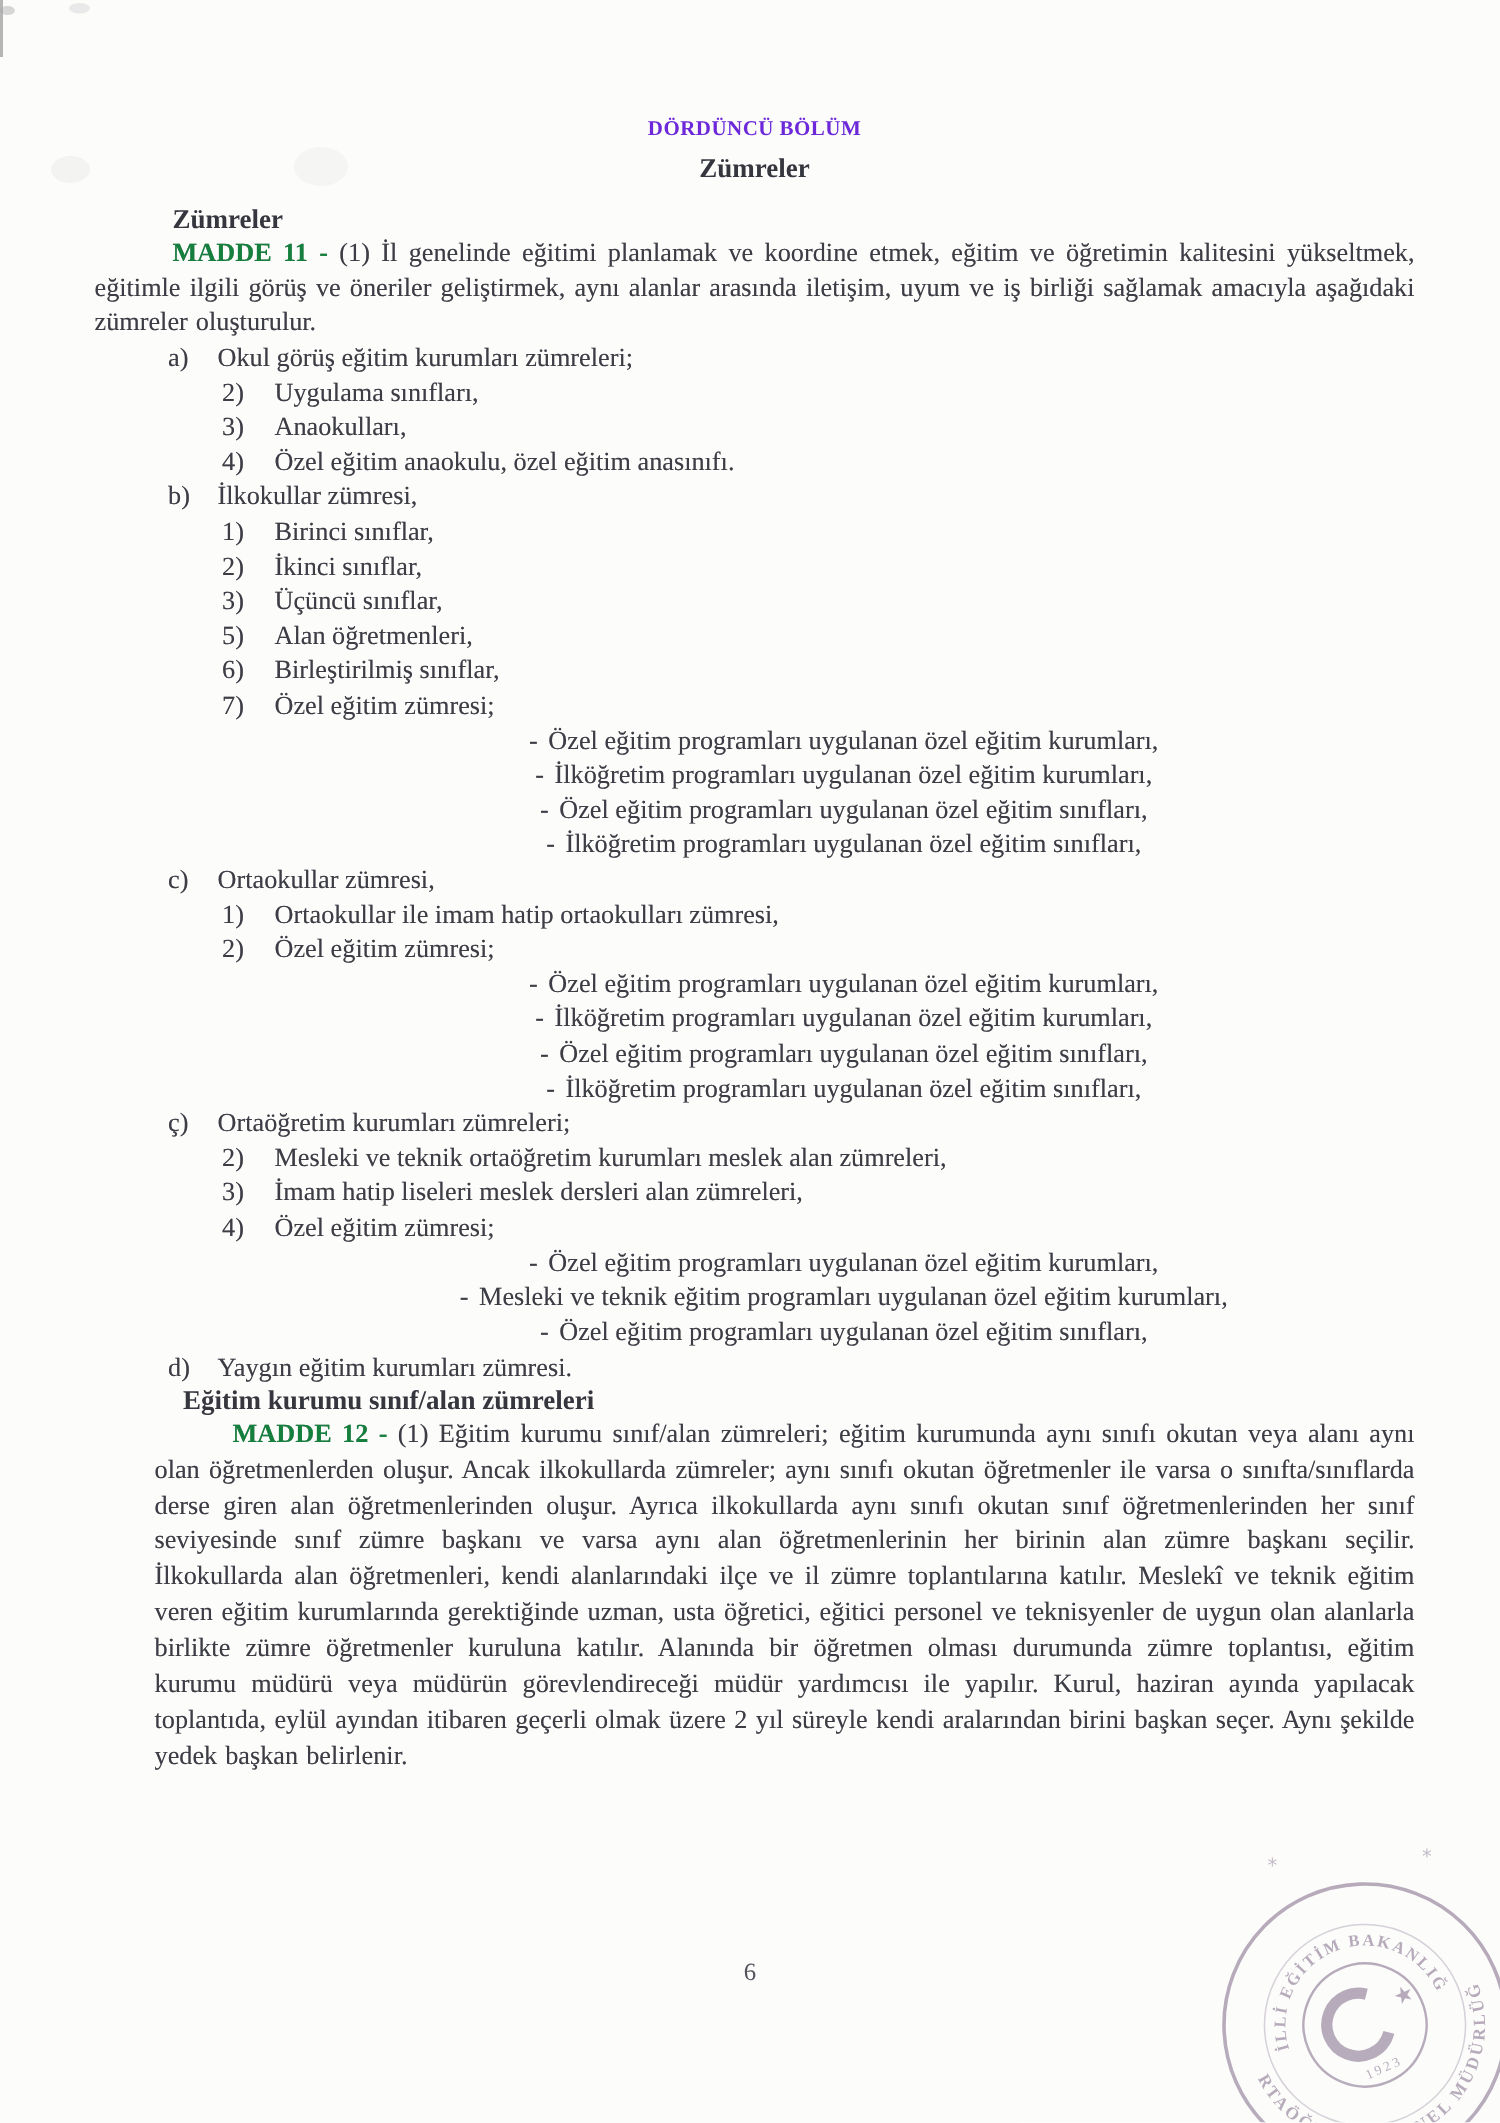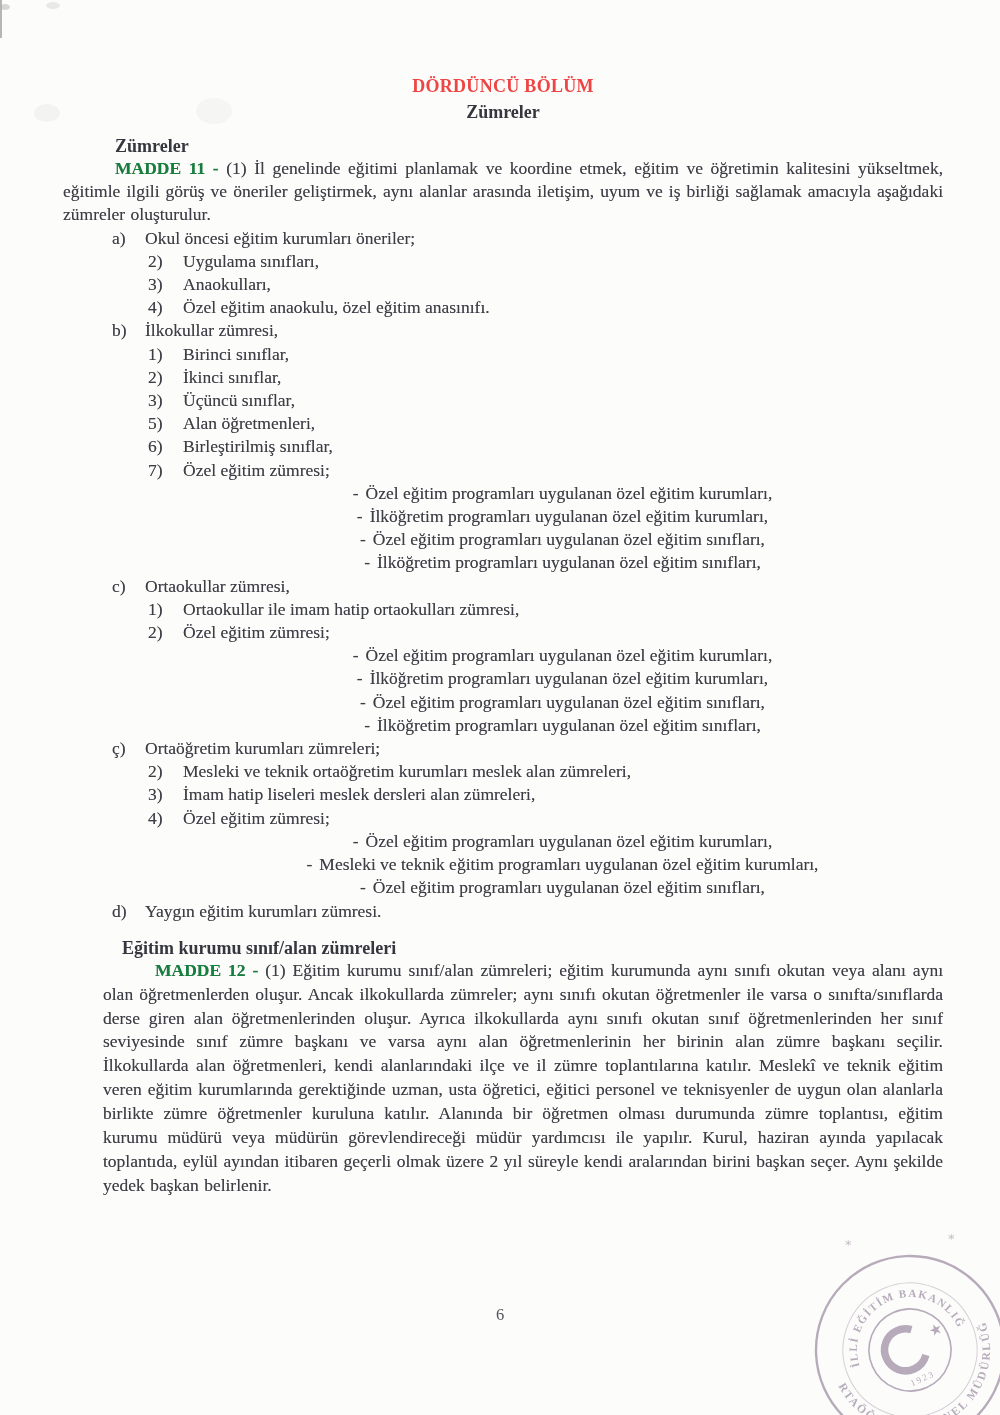--- a/index.html
+++ b/index.html
@@ -5,31 +5,31 @@
   html,body{margin:0;padding:0;background:#ffffff;}
   .page{
     position:relative;width:1000px;height:1415px;margin:0 auto;
     background:#fcfcfb;overflow:hidden;
     font-family:"Liberation Serif","DejaVu Serif",serif;
     color:#3d3d46;
   }
   .content{position:absolute;left:63px;right:57px;top:0;}
   .chapter-title{
     padding-top:76px;text-align:center;font-weight:bold;
-    font-size:18px;line-height:21px;letter-spacing:.3px;color:#ef4444;
+    font-size:14px;line-height:21px;letter-spacing:.3px;color:#6d28d9;
   }
   .chapter-subtitle{
     text-align:center;font-weight:bold;font-size:18px;line-height:21px;
     margin-top:5px;color:#36363f;
   }
   .section-heading{
     font-weight:bold;font-size:18px;line-height:21px;color:#36363f;
   }
   .h11{margin-top:13px;padding-left:52px;}
-  .h12{margin-top:15px;padding-left:59px;}
+  .h12{padding-left:59px;}
   .para{
     margin:0;font-size:17.5px;line-height:23.2px;text-align:justify;
     text-indent:52px;word-spacing:1px;
     text-shadow:0 0 .4px rgba(61,61,70,.5);
   }
   .para .b{font-weight:bold;color:#15803d;}
   .para12{line-height:23.9px;margin-left:40px;}
   .list{font-size:17.5px;line-height:23.2px;text-shadow:0 0 .4px rgba(61,61,70,.5);}
   .li{white-space:nowrap;}
   .lvl1{padding-left:49px;}
@@ -73,21 +73,21 @@
   <div class="content">
 
     <div class="chapter-title">DÖRDÜNCÜ BÖLÜM</div>
     <div class="chapter-subtitle">Zümreler</div>
 
     <div class="section-heading h11">Zümreler</div>
 
     <p class="para"><span class="b">MADDE 11 -</span> <span>(1) İl genelinde eğitimi planlamak ve koordine etmek, eğitim ve öğretimin kalitesini yükseltmek, eğitimle ilgili görüş ve öneriler geliştirmek, aynı alanlar arasında iletişim, uyum ve iş birliği sağlamak amacıyla aşağıdaki zümreler oluşturulur.</span></p>
 
     <div class="list" id="article11-list">
-        <div class="li lvl1"><span class="marker">a)</span><span class="txt">Okul öncesi eğitim kurumları öneriler;</span></div>
+        <div class="li lvl1"><span class="marker">a)</span><span class="txt">Okul görüş eğitim kurumları zümreleri;</span></div>
         <div class="li lvl2"><span class="marker">2)</span><span class="txt">Uygulama sınıfları,</span></div>
         <div class="li lvl2"><span class="marker">3)</span><span class="txt">Anaokulları,</span></div>
         <div class="li lvl2"><span class="marker">4)</span><span class="txt">Özel eğitim anaokulu, özel eğitim anasınıfı.</span></div>
         <div class="li lvl1"><span class="marker">b)</span><span class="txt">İlkokullar zümresi,</span></div>
         <div class="li lvl2"><span class="marker">1)</span><span class="txt">Birinci sınıflar,</span></div>
         <div class="li lvl2"><span class="marker">2)</span><span class="txt">İkinci sınıflar,</span></div>
         <div class="li lvl2"><span class="marker">3)</span><span class="txt">Üçüncü sınıflar,</span></div>
         <div class="li lvl2"><span class="marker">5)</span><span class="txt">Alan öğretmenleri,</span></div>
         <div class="li lvl2"><span class="marker">6)</span><span class="txt">Birleştirilmiş sınıflar,</span></div>
         <div class="li lvl2"><span class="marker">7)</span><span class="txt">Özel eğitim zümresi;</span></div>

